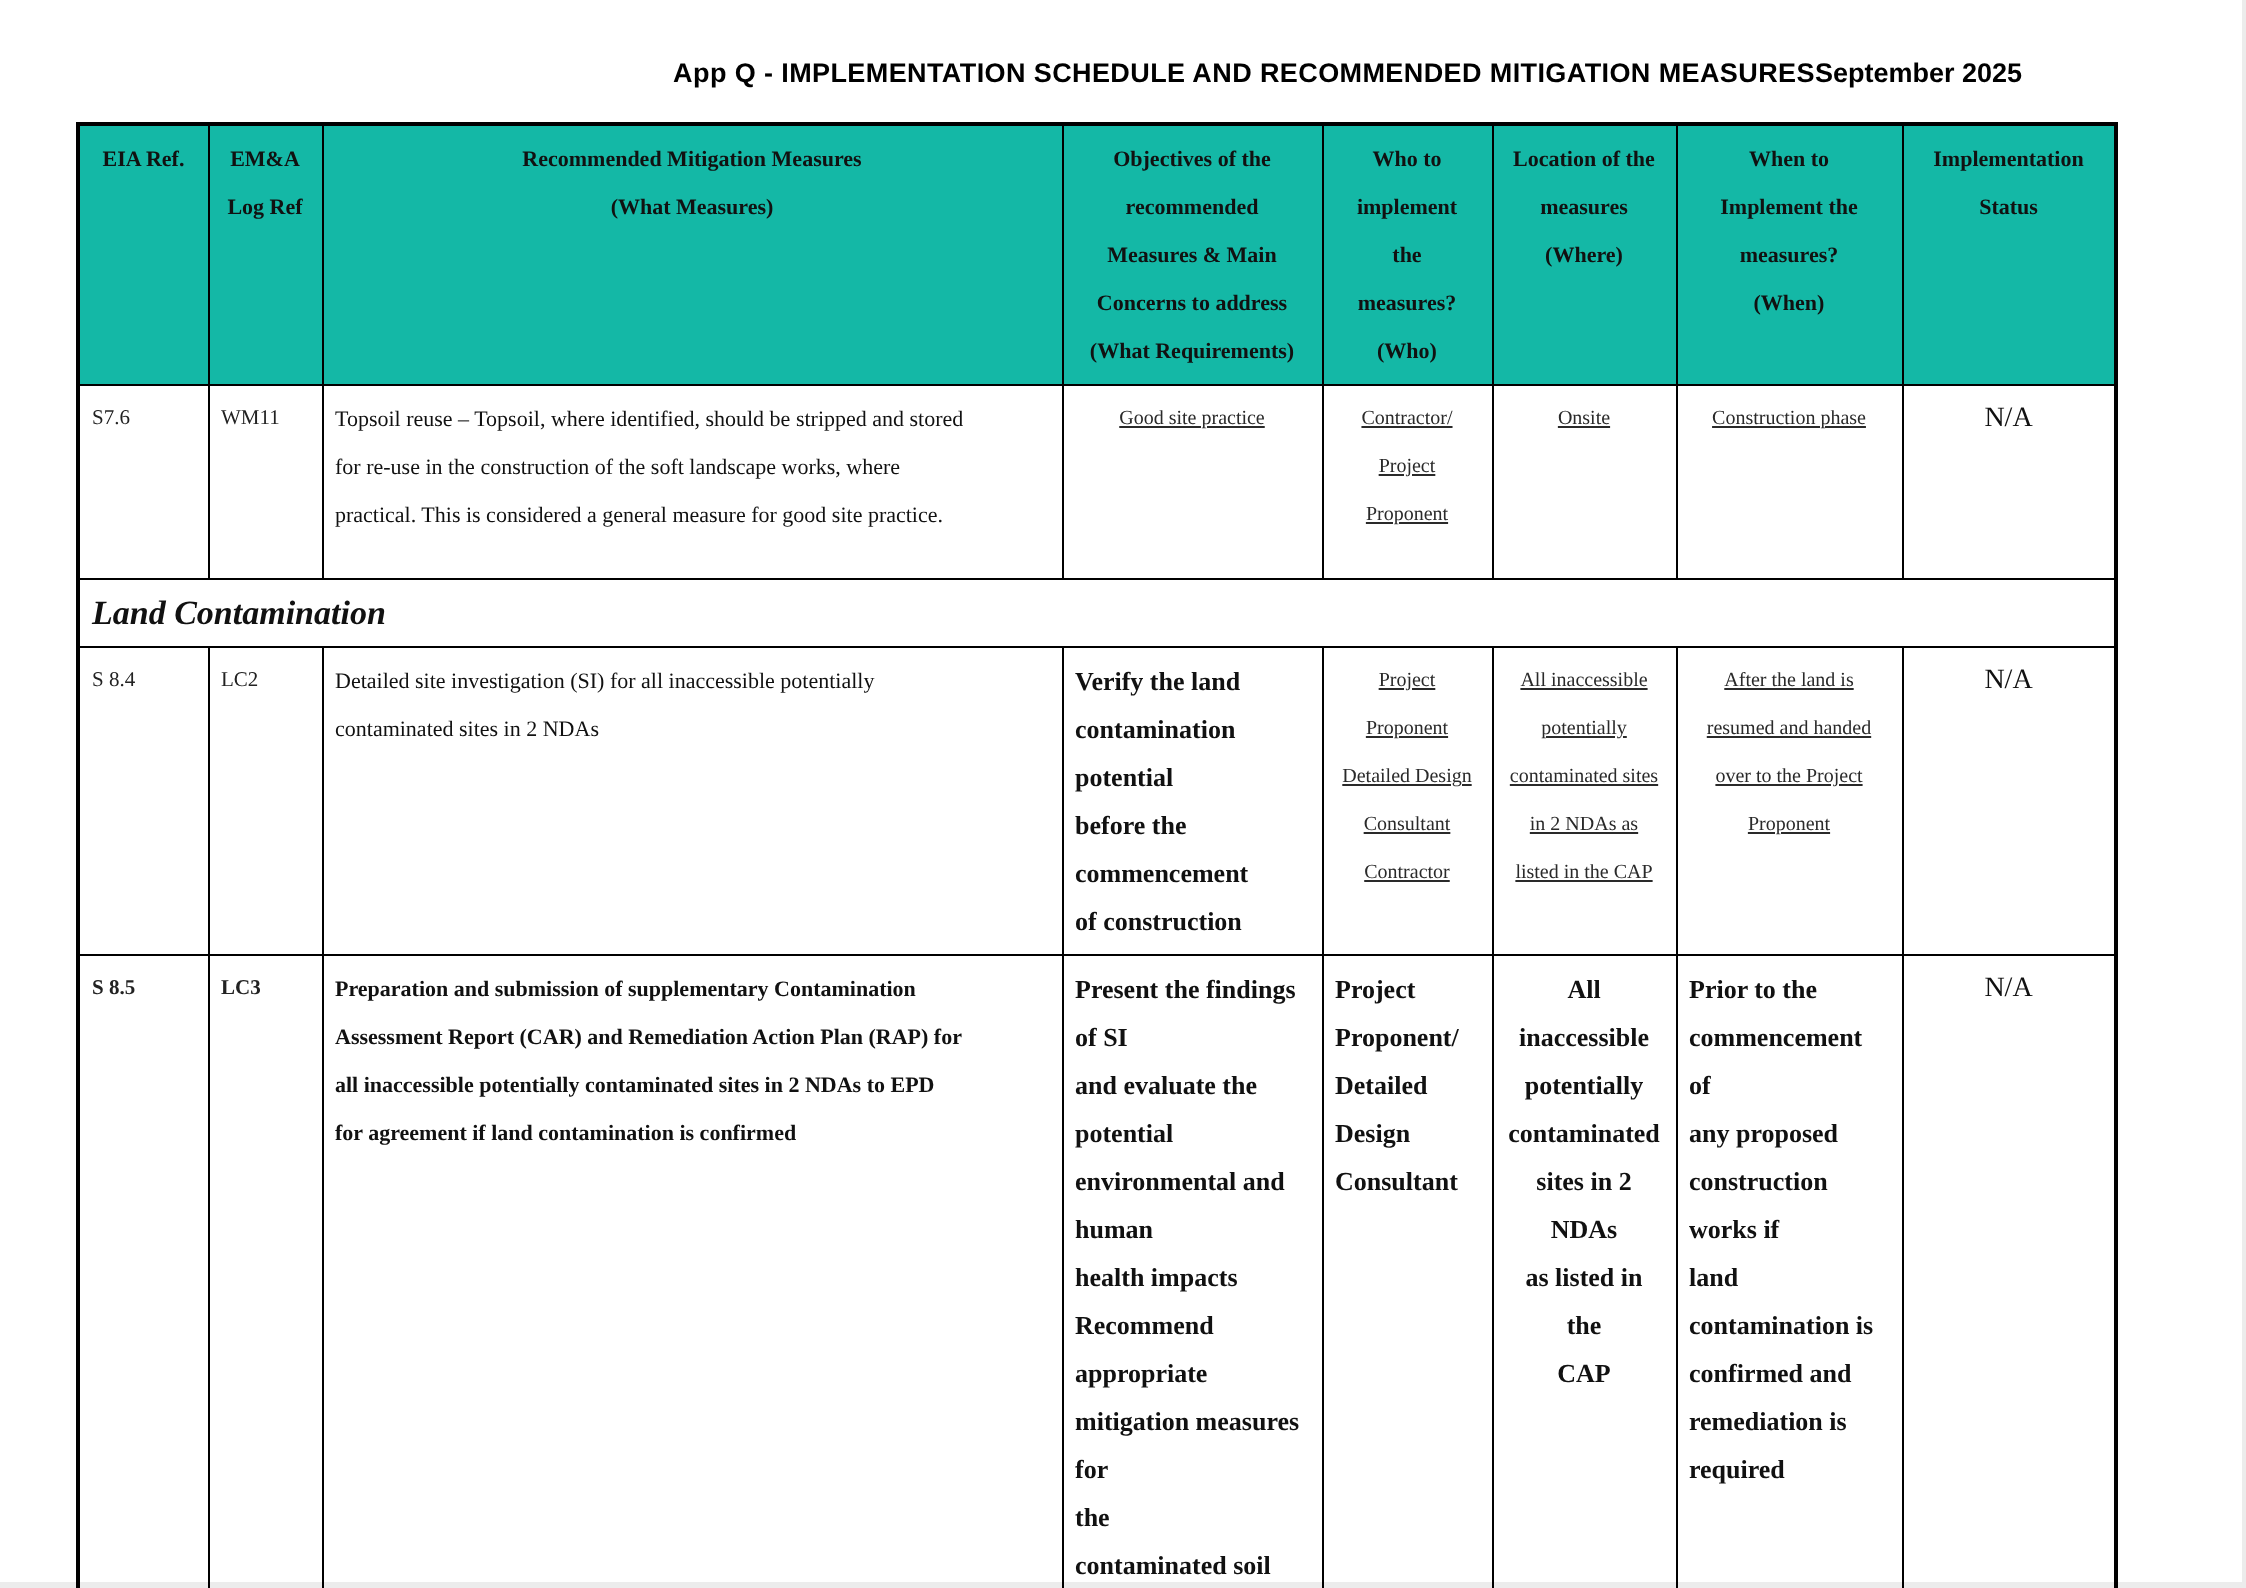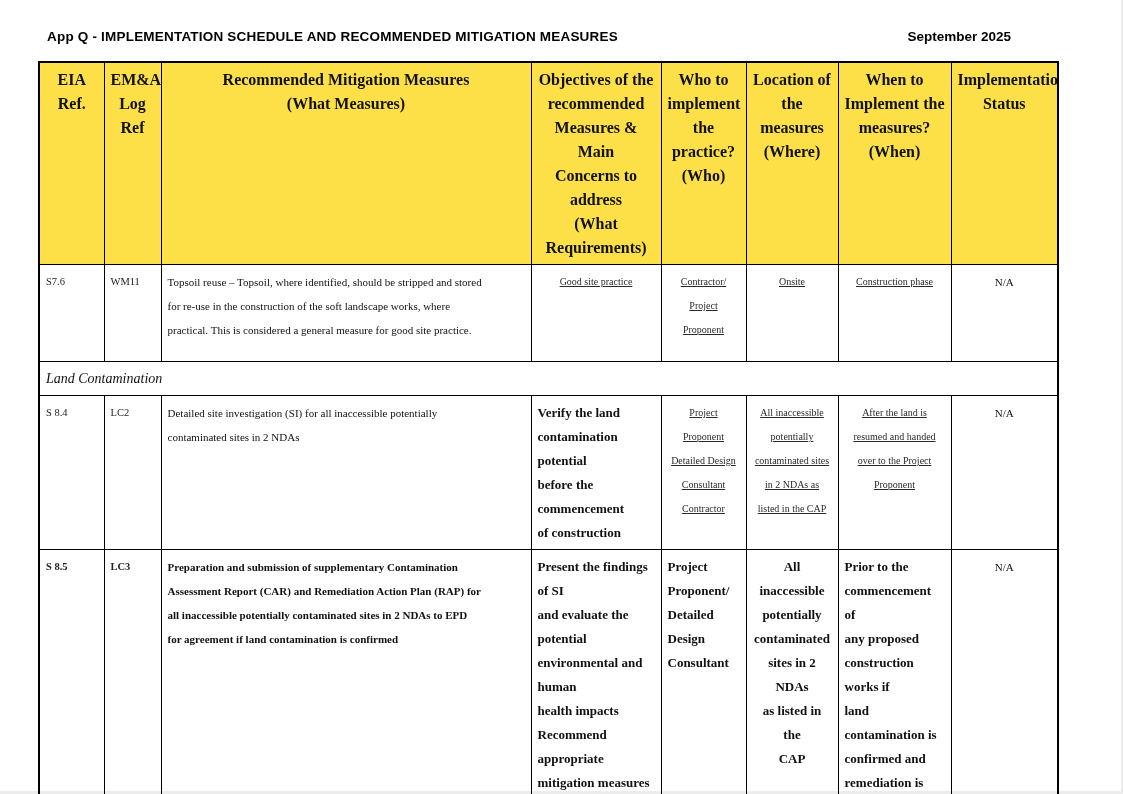--- a/index.html
+++ b/index.html
@@ -8,21 +8,21 @@
 
   .page {
     position: relative;
     width: 1123px; height: 794px;
     background: #fff;
     box-shadow: inset -2px -3px 0 #ececec;
   }
 
   .page-header {
     display: flex;
-    justify-content: space-between;
+    justify-content: flex-end;
     align-items: flex-start;
     padding: 29px 112px 0 47px;
   }
   .doc-title {
     font-family: "Liberation Sans", "DejaVu Sans", sans-serif;
     font-weight: bold;
     font-size: 13.5px;
     letter-spacing: 0.2px;
     color: #000;
   }
@@ -43,42 +43,42 @@
   }
   .schedule th, .schedule td {
     border: 1px solid #000;
     vertical-align: top;
     white-space: pre-line;
     line-height: 24px;
     padding: 5px 6px 4px 6px;
     overflow: hidden;
   }
   .schedule thead th {
-    background: #fde047;
-    font-weight: bold;
-    font-size: 16px;
+    background: #14b8a6;
+    font-weight: bold;
+    font-size: 11px;
     text-align: center;
     height: 120px;
   }
   tr.row-1 td { height: 97px; }
   tr.row-section td { height: 31px; }
   tr.row-2 td { height: 123px; margin-left: 11px; }
   tr.row-3 td { height: 264px; }
 
   .ref { font-size: 10.5px; text-align: left; padding-left: 7px; color: #222; }
   .meas { font-size: 11px; text-align: left; padding-left: 8px; padding-right: 5px; }
   .cell-c { text-align: center; }
   .cell-l { text-align: left; }
   .sm { font-size: 10px; color: #2a2a2a; padding-left: 4px; padding-right: 4px; text-decoration: underline; }
   .bold { font-weight: bold; font-size: 13px; padding-left: 6px; padding-right: 3px; }
-  .status { font-size: 11px; text-align: center; }
+  .status { font-size: 14px; text-align: center; }
   .section-cell {
-    font-weight: normal;
+    font-weight: bold;
     font-style: italic;
-    font-size: 14px;
+    font-size: 17px;
     text-align: left;
     padding-left: 7px;
     padding-top: 4px;
   }
 
   .page-number {
     margin-top: 13px;
     text-align: center;
     font-size: 11.5px;
     color: #111;
@@ -115,21 +115,21 @@
         <th>Recommended Mitigation Measures
 (What Measures)</th>
         <th>Objectives of the
 recommended
 Measures &amp; Main
 Concerns to address
 (What Requirements)</th>
         <th>Who to
 implement
 the
-practice?
+measures?
 (Who)</th>
         <th>Location of the
 measures
 (Where)</th>
         <th>When to
 Implement the
 measures?
 (When)</th>
         <th>Implementation
 Status</th>

